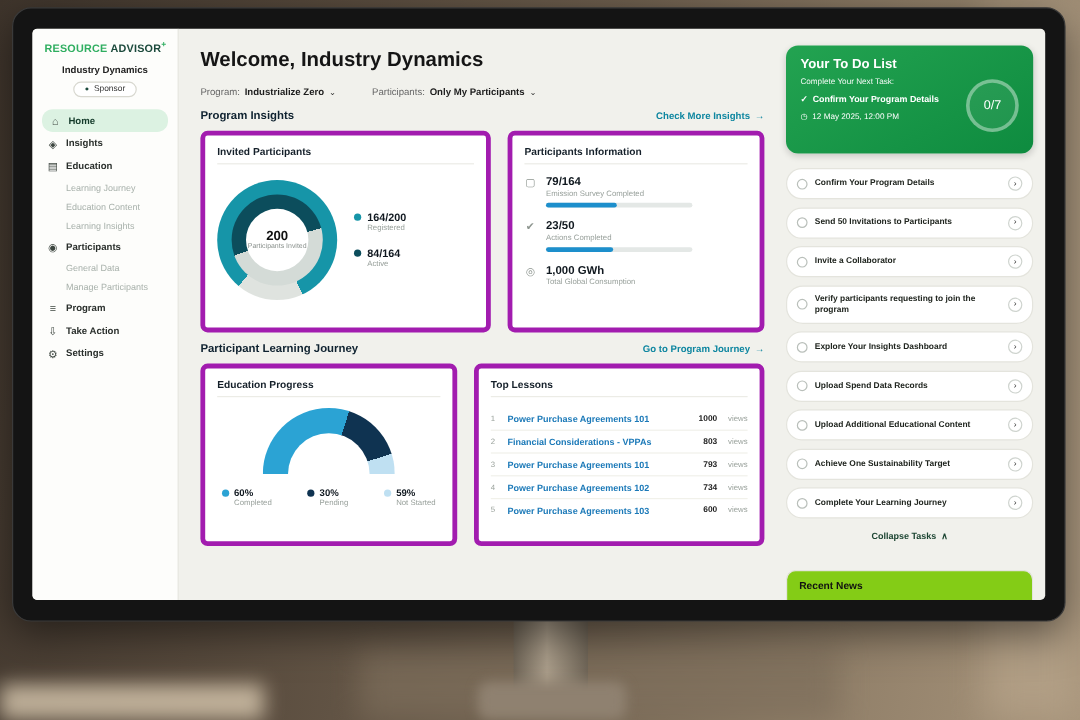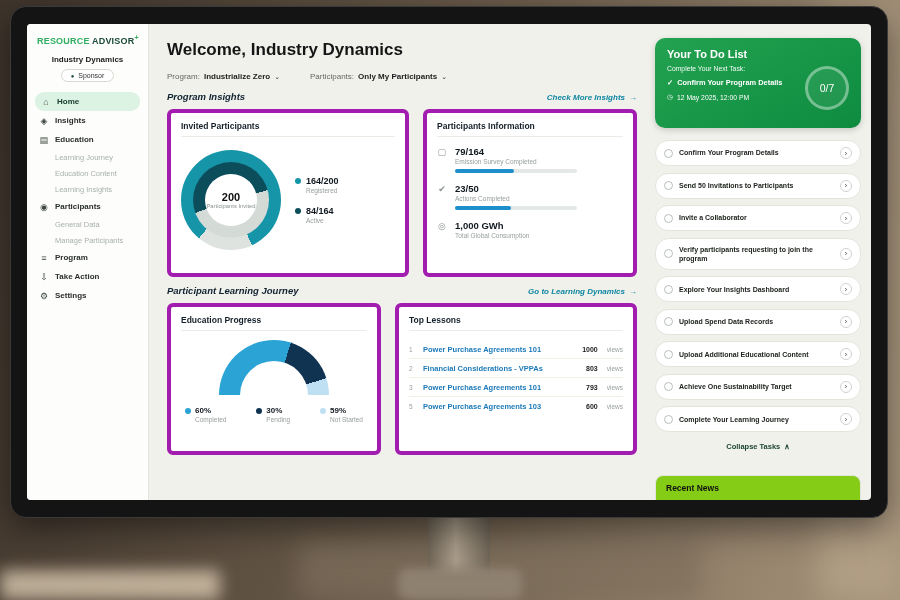--- a/index.html
+++ b/index.html
@@ -31,21 +31,21 @@
   .nav-item.active { background:#dcf2e2; border-radius:9px; margin:0 8px; padding:4.5px 6px; color:#143a2a; }
   .nav-sub { padding:3.5px 12px 3.5px 28px; font-size:7.5px; color:#a8b1ab; cursor:pointer; }
 
   
   .main { flex:1; padding:12px 12px 0 18px; min-width:0; }
   .page-title { font-size:17px; font-weight:bold; color:#151515; margin:4px 0 12px; }
   .filters { display:flex; gap:30px; font-size:8px; color:#666; margin-bottom:10px; align-items:center; }
   .filter { display:flex; align-items:center; gap:4px; cursor:pointer; }
   .filter .fv { font-weight:bold; color:#1d1d1d; }
   .filter .fc { font-size:7px; color:#333; }
-  .section-row { display:flex; justify-content:space-between; align-items:flex-end; margin:6px 0 7px;font-style:italic; }
+  .section-row { display:flex; justify-content:space-between; align-items:center; margin:6px 0 7px; }
   .section-title { font-size:9.5px; font-weight:bold; color:#0f2230; }
   .section-link { font-size:8px; font-weight:bold; color:#0e86a0; display:flex; align-items:center; gap:4px; cursor:pointer; }
   .cards { display:flex; gap:14px; margin-bottom:8px; }
   .card { background:#fff; border:4px solid #a21caf; border-radius:6px; padding:8px 10px; }
   .card-title { font-size:8.5px; font-weight:bold; color:#15202a; padding-bottom:5px; border-bottom:1px solid #ecece6; margin-bottom:9px; }
 
   .card-invited { width:242px; height:168px; }
   .donut-row { display:flex; align-items:center; gap:14px; padding-top:4px; }
   .donut { width:100px; height:100px; border-radius:50%; background:conic-gradient(from 220deg,#1695a8 0 295deg,#dfe3df 295deg 360deg); display:flex; align-items:center; justify-content:center; flex-shrink:0; }
   .donut-mid { width:76px; height:76px; border-radius:50%; background:conic-gradient(from 250deg,#0c4d5c 0 185deg,#d4dbd7 185deg 360deg); display:flex; align-items:center; justify-content:center; }
@@ -242,21 +242,21 @@
               <div class="stat-num">1,000 GWh</div>
               <div class="stat-label">Total Global Consumption</div>
             </div>
           </div>
         </div>
       </div>
 
       <div class="section-row">
         <div class="section-title">Participant Learning Journey</div>
         <div class="section-link">
-          <span>Go to Learning Dynamics</span>
+          <span>Go to Program Journey</span>
           <span>→</span>
         </div>
       </div>
 
       <div class="cards">
         <div class="card card-edu">
           <div class="card-title">Education Progress</div>
           <div class="gauge-wrap">
             <div class="gauge"></div>
             <div class="gauge-hole"></div>
@@ -300,20 +300,26 @@
             <span class="lesson-views">803</span>
             <span class="lesson-vw">views</span>
           </div>
           <div class="lesson">
             <span class="lesson-rank">3</span>
             <span class="lesson-title">Power Purchase Agreements 101</span>
             <span class="lesson-views">793</span>
             <span class="lesson-vw">views</span>
           </div>
           <div class="lesson">
+            <span class="lesson-rank">4</span>
+            <span class="lesson-title">Power Purchase Agreements 102</span>
+            <span class="lesson-views">734</span>
+            <span class="lesson-vw">views</span>
+          </div>
+          <div class="lesson">
             <span class="lesson-rank">5</span>
             <span class="lesson-title">Power Purchase Agreements 103</span>
             <span class="lesson-views">600</span>
             <span class="lesson-vw">views</span>
           </div>
         </div>
       </div>
     </div>
 
     <div class="rightpanel">

